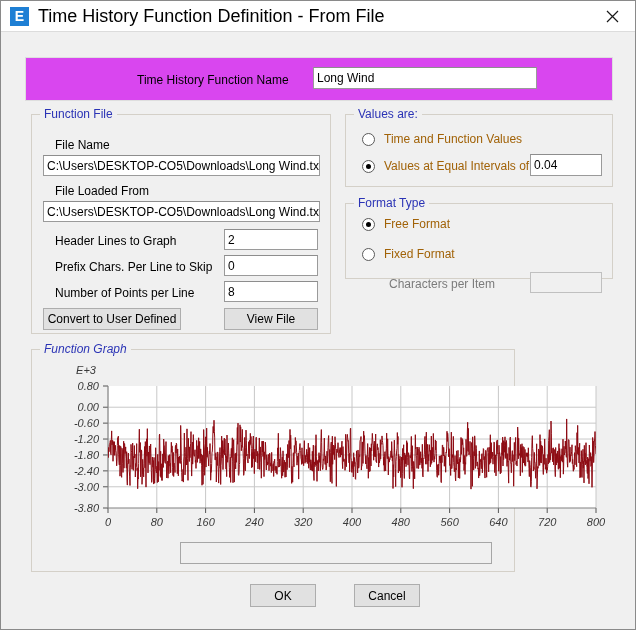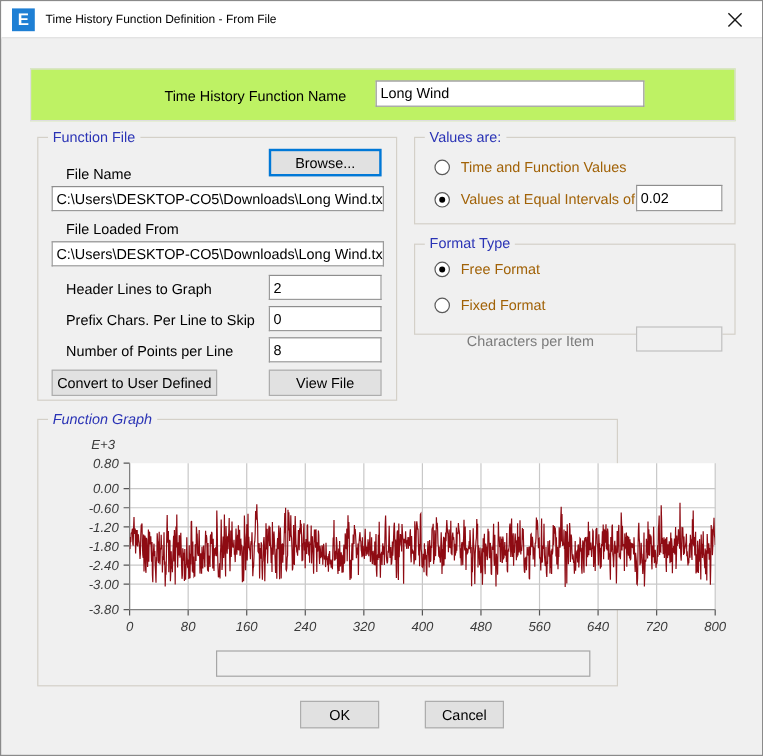--- a/index.html
+++ b/index.html
@@ -31,35 +31,35 @@
     width: 19px; height: 19px;
     margin-left: 9px; margin-right: 9px;
     background: #1e7fd4;
     color: #ffffff;
     font-size: 14px; font-weight: bold;
     line-height: 19px; text-align: center;
     font-family: "Liberation Sans", sans-serif;
     flex: none;
   }
   #title-text {
-    font-size: 10px; color: #000000;
+    font-size: 18px; color: #000000;
     white-space: nowrap;
   }
   #close-button {
     position: absolute; right: 0; top: 0;
     width: 45px; height: 30px;
     display: flex; align-items: center; justify-content: center;
     cursor: default;
   }
   #close-button svg { display: block; }
 
   
   .panel {
     position: absolute;
-    background: #bef264;
+    background: #d946ef;
     border: 1px solid #dedede;
   }
   .group {
     position: absolute;
     border: 1px solid #d4d0c8;
     background: transparent;
   }
   .group-title {
     position: absolute;
     top: -8px; left: 8px;
@@ -167,21 +167,20 @@
   </div>
 
   <div class="panel" style="left:24px; top:56px; width:588px; height:44px;">
     <div class="lbl" style="left:111px; top:15px;">Time History Function Name</div>
     <div class="txt" style="left:287px; top:9px; width:224px; height:22px;">Long Wind</div>
   </div>
 
   <div class="group" style="left:30px; top:113px; width:300px; height:220px;padding-left:10px;">
     <div class="group-title">Function File</div>
 
-    <div class="btn focus" style="left:192px; top:9px; width:94px; height:23px;">Browse...</div>
 
     <div class="lbl" style="left:23px; top:23px;">File Name</div>
     <div class="txt readonly" style="left:11px; top:40px; width:277px; height:21px;">C:\Users\DESKTOP-CO5\Downloads\Long Wind.txt</div>
 
     <div class="lbl" style="left:23px; top:69px;">File Loaded From</div>
     <div class="txt readonly" style="left:11px; top:86px; width:277px; height:21px;">C:\Users\DESKTOP-CO5\Downloads\Long Wind.txt</div>
 
     <div class="lbl" style="left:23px; top:119px;">Header Lines to Graph</div>
     <div class="txt" style="left:192px; top:114px; width:94px; height:21px;">2</div>
 
@@ -201,21 +200,21 @@
     <div class="radio-row" style="left:16px; top:17px;">
       <span class="radio"></span>
       <span>Time and Function Values</span>
     </div>
 
     <div class="radio-row" style="left:16px; top:44px;">
       <span class="radio on"></span>
       <span>Values at Equal Intervals of</span>
     </div>
 
-    <div class="txt" style="left:184px; top:39px; width:72px; height:22px;">0.02</div>
+    <div class="txt" style="left:184px; top:39px; width:72px; height:22px;">0.04</div>
   </div>
 
   <div class="group" style="left:344px; top:202px; width:268px; height:76px;">
     <div class="group-title">Format Type</div>
 
     <div class="radio-row" style="left:16px; top:13px;">
       <span class="radio on"></span>
       <span>Free Format</span>
     </div>
 

